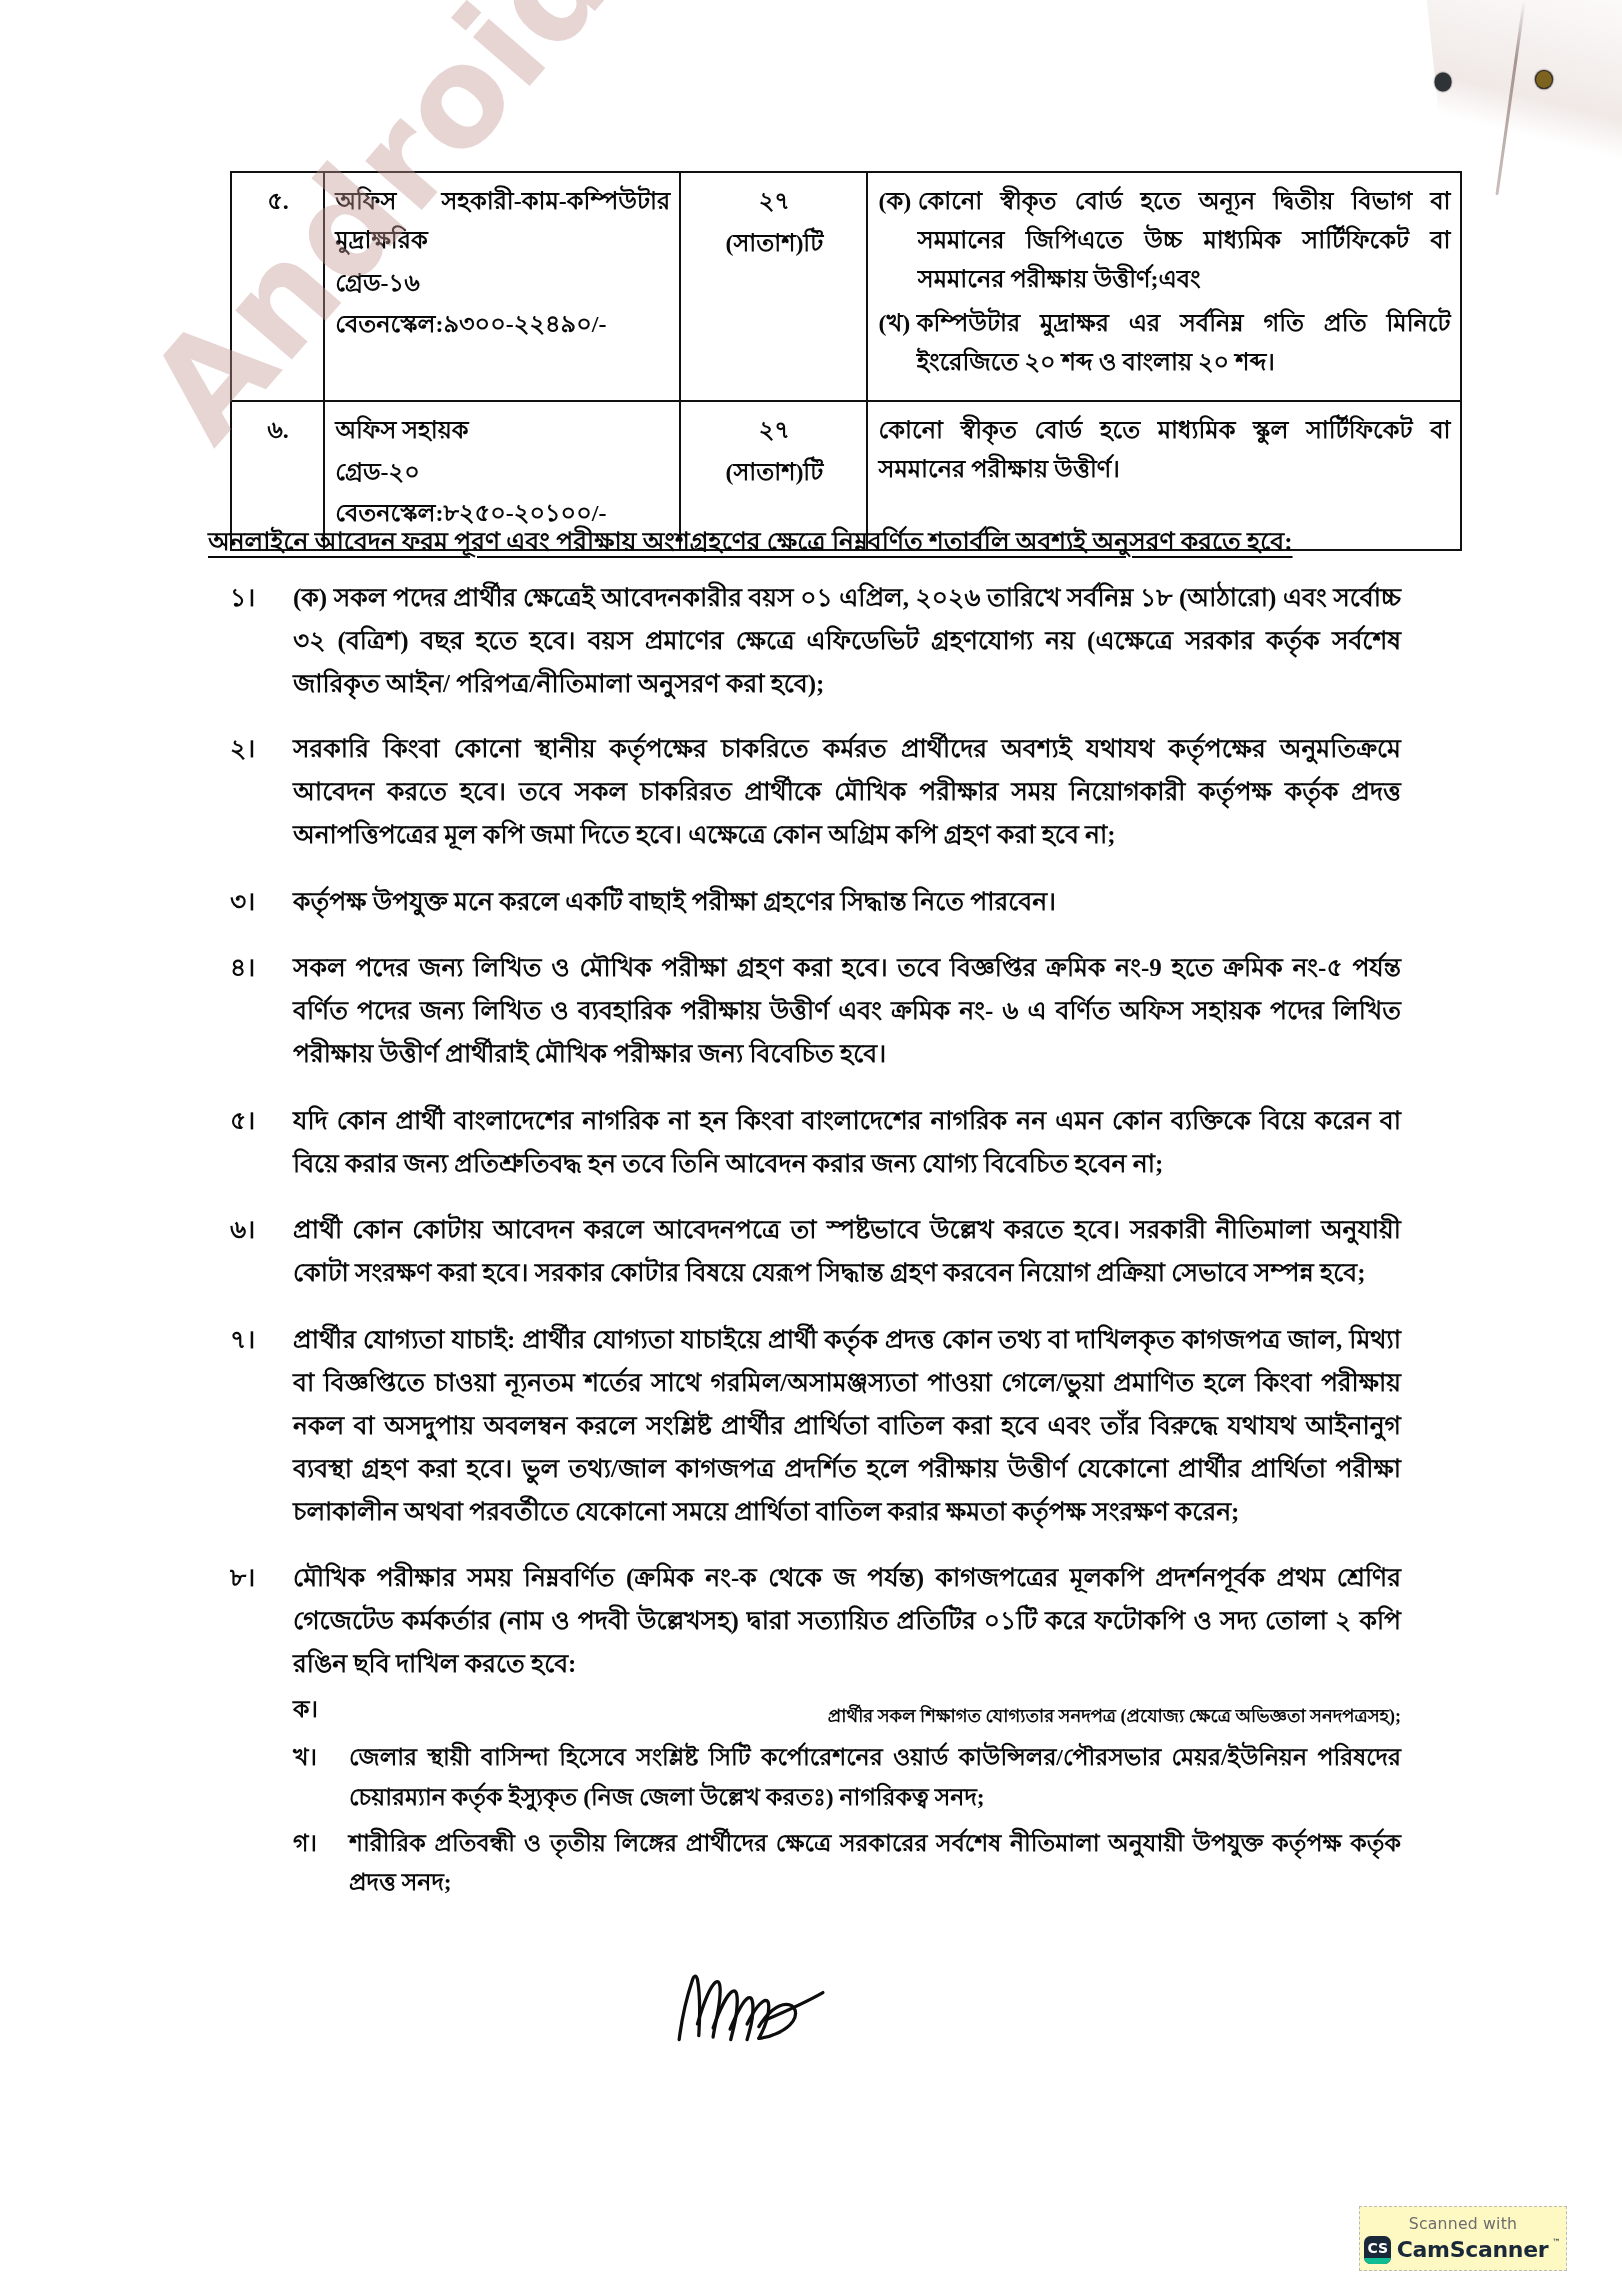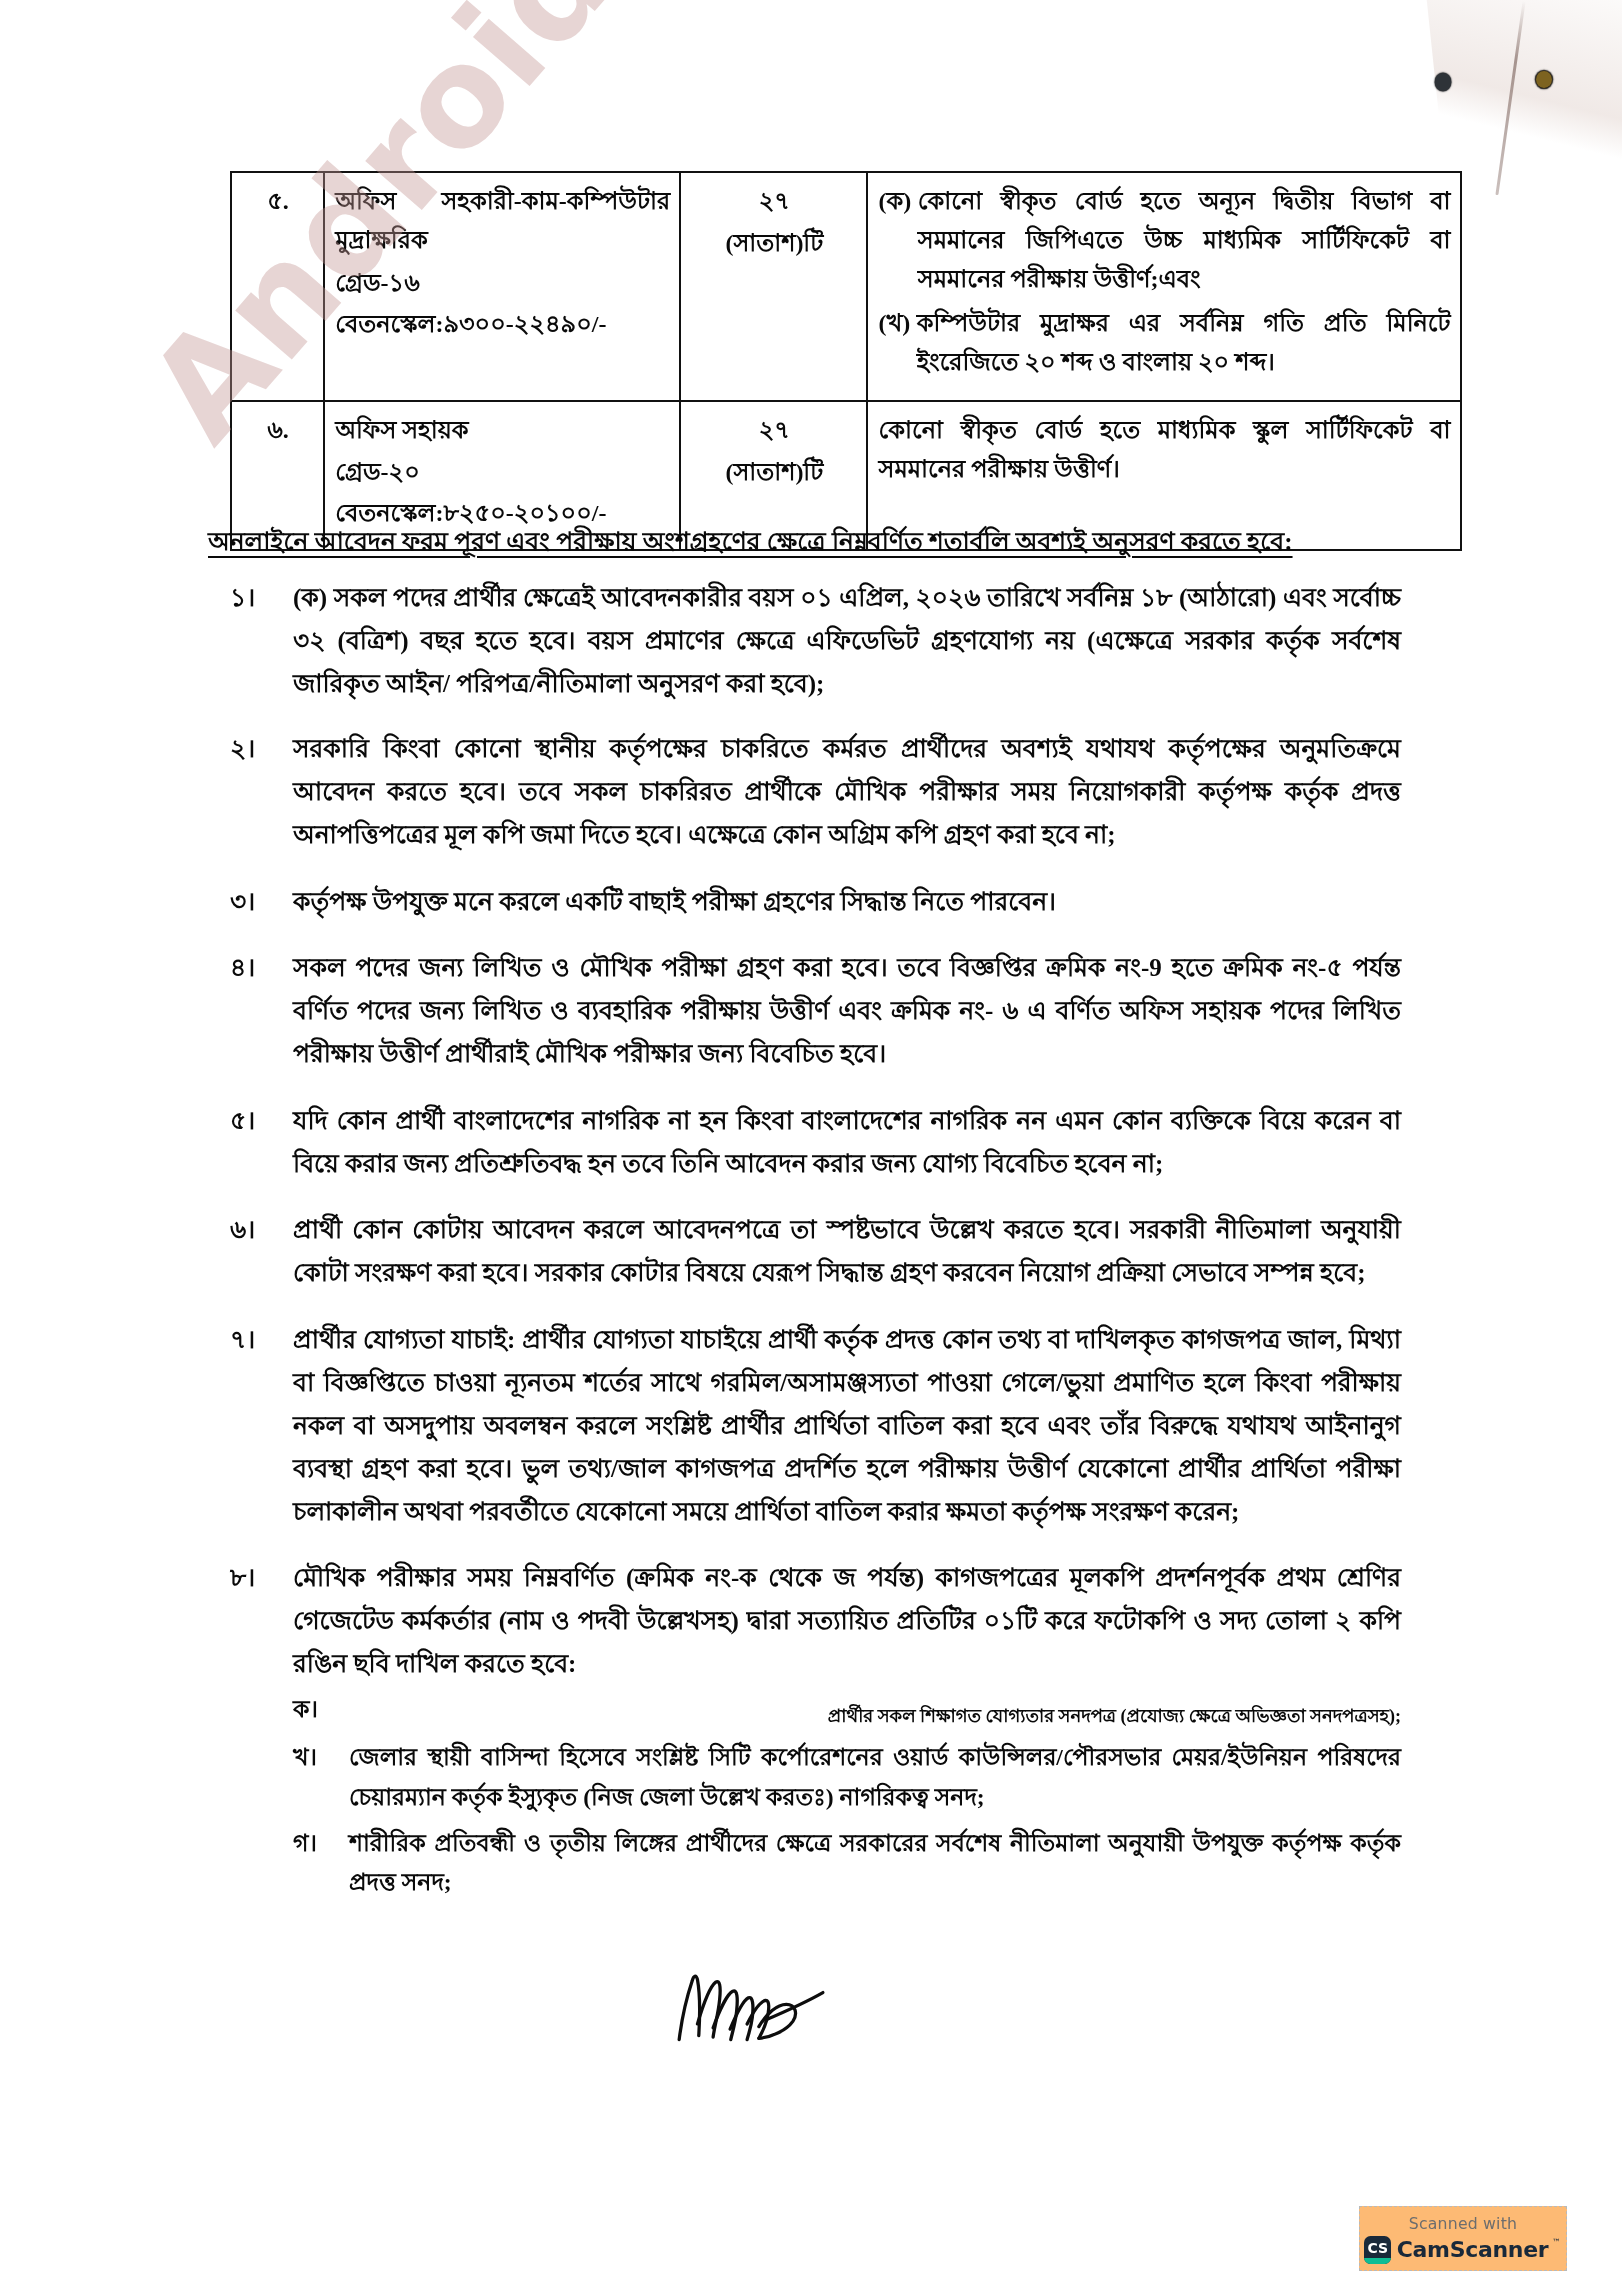--- a/index.html
+++ b/index.html
@@ -202,21 +202,21 @@
     height: 98px;
   }
 
   
   .cs-badge {
     position: absolute;
     left: 1359px;
     top: 2206px;
     width: 208px;
     height: 65px;
-    background: #fdba74;
+    background: #fef9c3;
     border: 1.3px dashed #b9b9b9;
     display: flex;
     flex-direction: column;
     align-items: center;
     justify-content: center;
     padding-top: 2.6px;
     box-sizing: border-box;
   }
   .cs-top {
     font-family: "DejaVu Sans", sans-serif;

